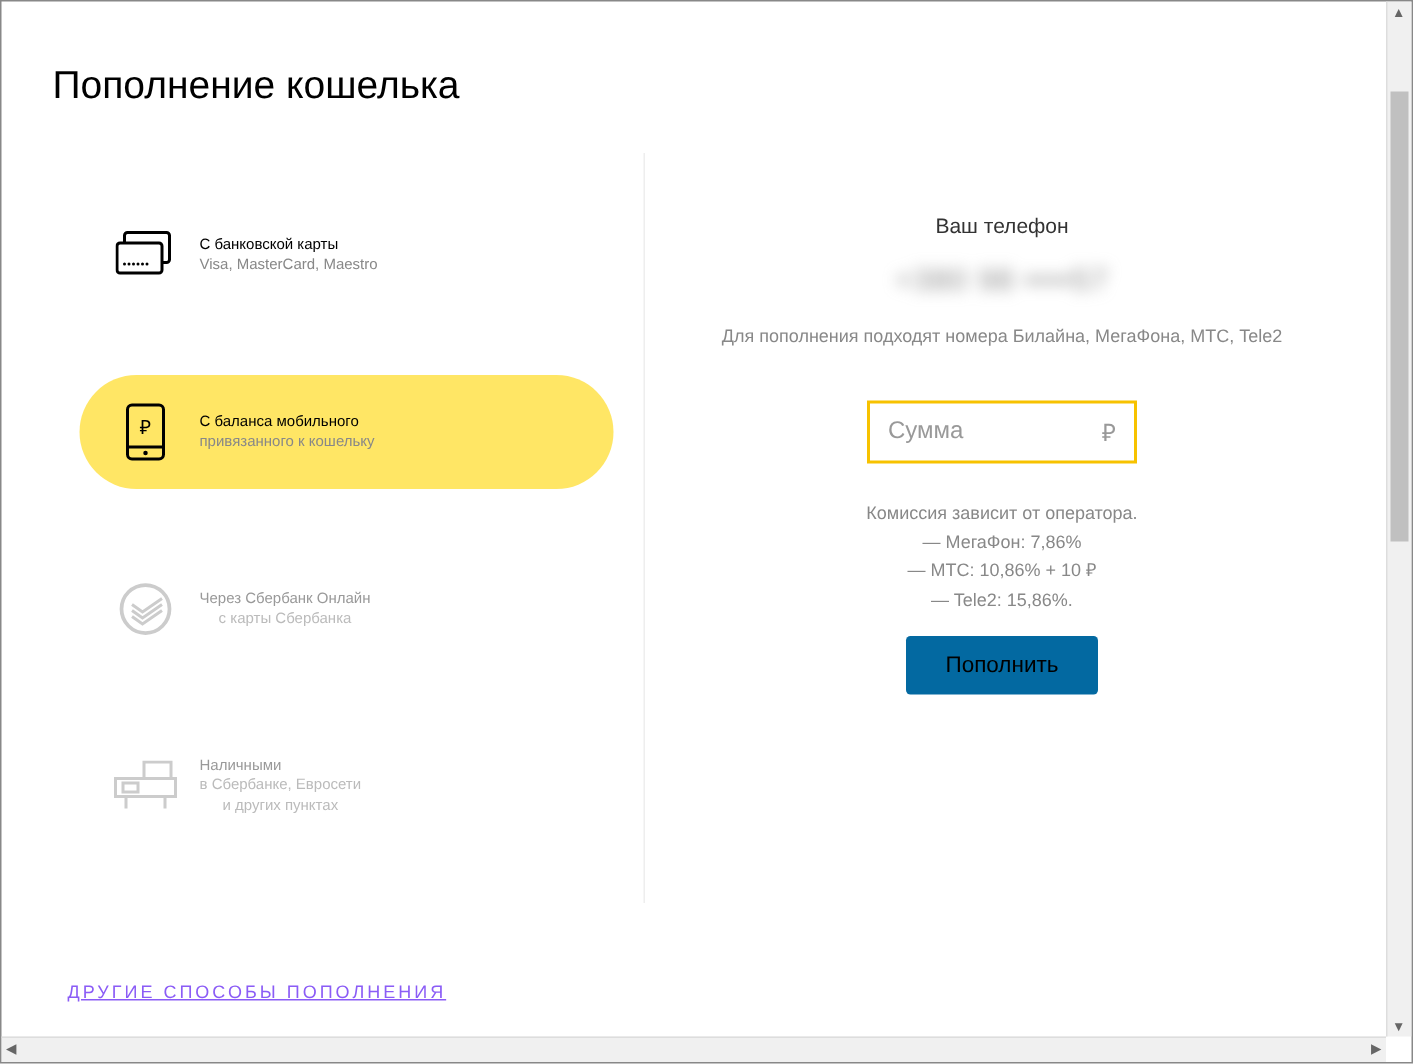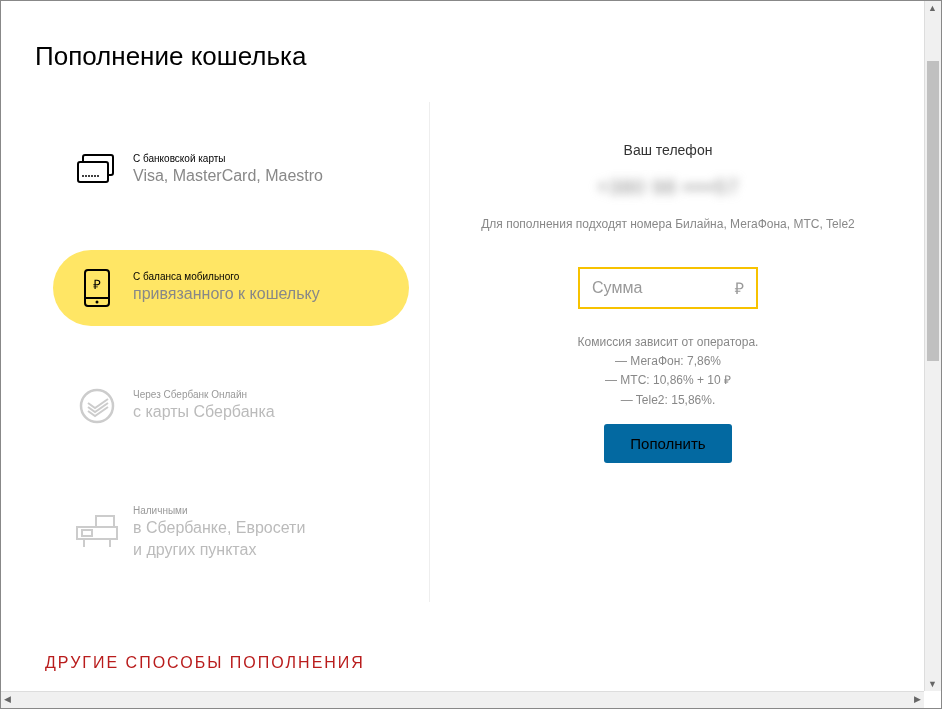--- a/index.html
+++ b/index.html
@@ -89,23 +89,24 @@
       align-items: center;
       justify-content: center;
     }
     .method-text .title {
       font-size: 10px;
       color: #000;
       line-height: 1.3;
     }
     .method.inactive .title { color: #999; }
     .method-text .sub {
-      font-size: 16px;
+      font-size: 10px;
       color: #888;
       line-height: 1.4;
+      text-align: center;
     }
     .method.inactive .sub { color: #bbb; }
     .phone-label {
       font-size: 14px;
       color: #333;
       margin-bottom: 18px;
     }
     .phone-masked {
       font-size: 20px;
       color: #888;
@@ -148,25 +149,26 @@
     .topup-btn {
       background: #0369a1;
       border: none;
       padding: 11px 26px;
       font-size: 15px;
       color: #000;
       cursor: pointer;
       border-radius: 3px;
     }
     .other-ways {
-      font-size: 16px;
-      color: #b91c1c;
+      font-size: 12px;
+      color: #8b5cf6;
       letter-spacing: 2px;
       padding: 52px 0 0 26px;
       text-transform: uppercase;
+      text-decoration: underline;
     }
   </style>
 </head>
 <body>
 
 <div class="content">
   <h1 class="page-title">Пополнение кошелька</h1>
 
   <div class="layout">
     <div class="left-col">

